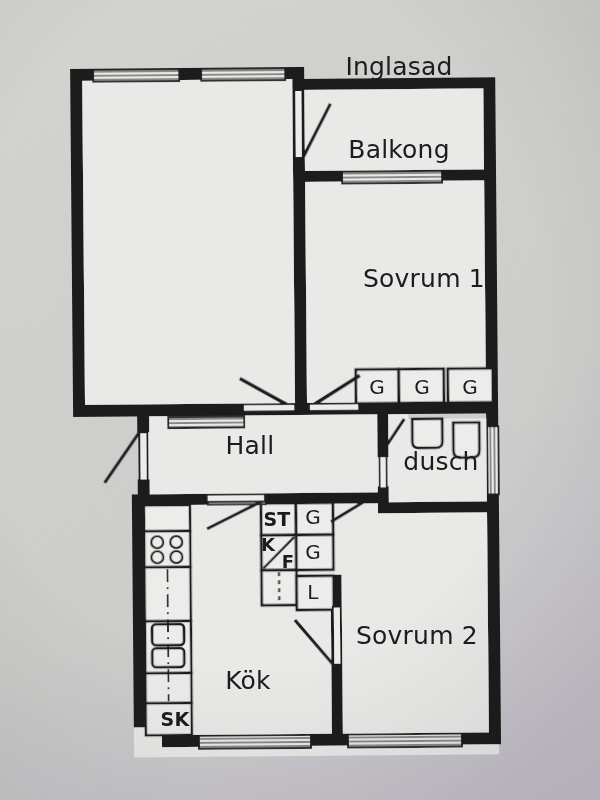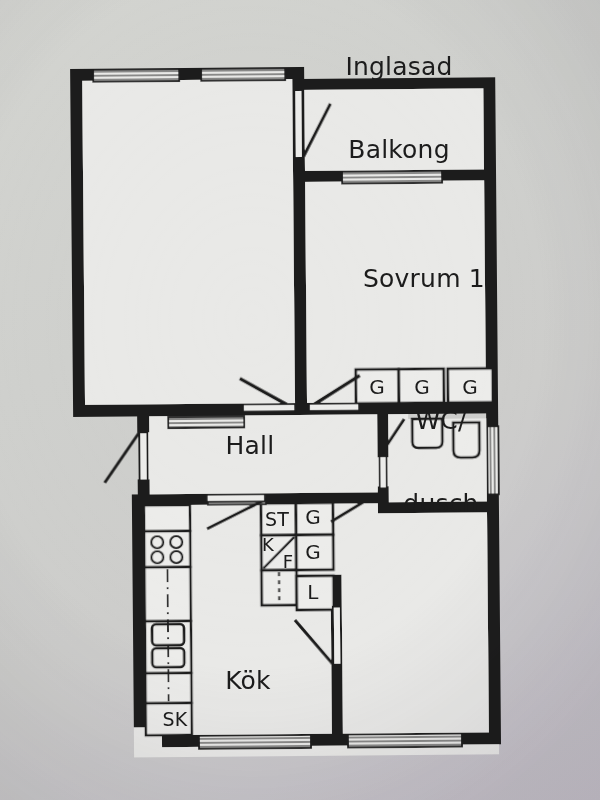--- a/index.html
+++ b/index.html
@@ -39,20 +39,21 @@
     height: 800px;
   }
   .lbl {
     position: absolute;
     color: #1c1c1c;
     white-space: pre;
     text-align: center;
     font-family: "DejaVu Sans", sans-serif;
     letter-spacing: .2px;
     line-height: 1.06;
+    font-weight: bold;
     -webkit-font-smoothing: antialiased;
   }
   .lbl.room {
     font-size: 25px;
     font-weight: 400;
   }
   .lbl.two {
     line-height: 1.10;
   }
   .lbl.small {
@@ -245,26 +246,26 @@
   <div class="lbl room two" style="left:399px; top:108px; transform:translate(-50%,-50%);">
     <div>Inglasad</div>
     <div>Balkong</div>
   </div>
 
   <div class="lbl room" style="left:408px; top:279px; transform:translate(-50%,-50%);margin-left:16px;">Sovrum 1</div>
 
   <div class="lbl room" style="left:250px; top:446px; transform:translate(-50%,-50%);">Hall</div>
 
   <div class="lbl room two" style="left:441px; top:462px; transform:translate(-50%,-50%);">
-    <div>WC/</div>
     <div>dusch</div>
   </div>
 
   <div class="lbl room" style="left:248px; top:681px; transform:translate(-50%,-50%);">Kök</div>
 
+  <div class="lbl room" style="left:417px; top:636px; transform:translate(-50%,-50%);">Sovrum 2</div>
 
   <div class="lbl small" style="left:377px; top:388px; transform:translate(-50%,-50%);">G</div>
   <div class="lbl small" style="left:422px; top:388px; transform:translate(-50%,-50%);">G</div>
   <div class="lbl small" style="left:470px; top:388px; transform:translate(-50%,-50%);">G</div>
 
   <div class="lbl tiny" style="left:277px; top:519px; transform:translate(-50%,-50%);">ST</div>
 
   <div class="lbl kf" style="left:268px; top:545px; transform:translate(-50%,-50%);">K</div>
   <div class="lbl kf" style="left:288px; top:562px; transform:translate(-50%,-50%);">F</div>
 

